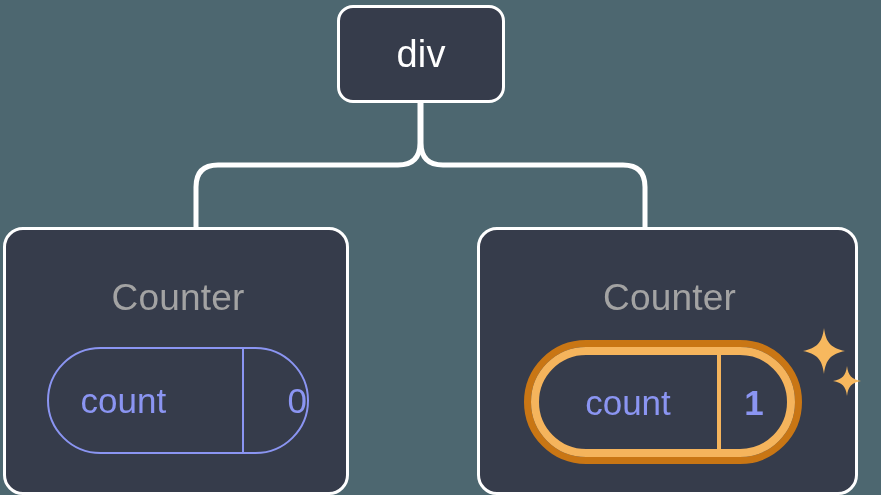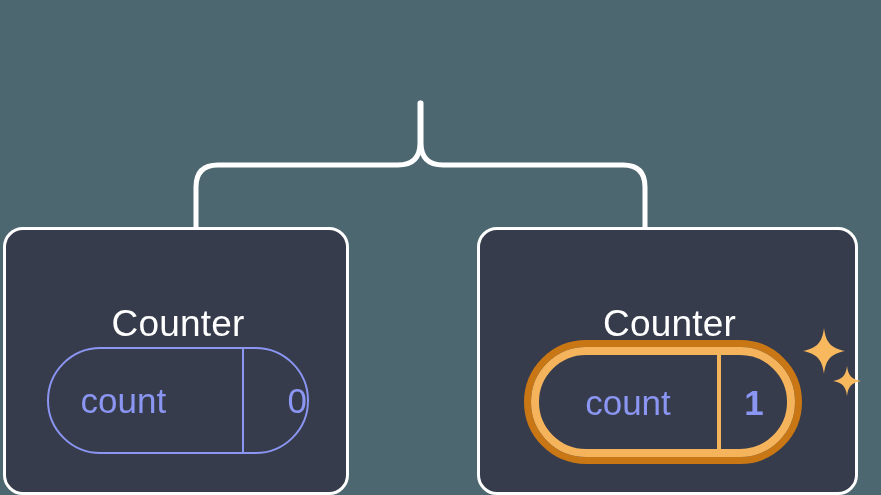--- a/index.html
+++ b/index.html
@@ -68,25 +68,24 @@
     width: 381px;
     height: 268px;
   }
 
   .counter-title {
     position: absolute;
     left: 4px;
     right: 0;
     top: 49px;
     text-align: center;
-    color: #ffffff;
+    color: #a3a3a3;
     font-size: 37px;
     line-height: 1;
     letter-spacing: 0.2px;
-    margin-top: 26px;
   }
 
   
   .pill {
     position: absolute;
     box-sizing: border-box;
     display: flex;
     align-items: center;
     gap: 44px;
   }
@@ -176,20 +175,23 @@
 <body>
 
 <div id="stage">
 
   <svg id="connectors" viewBox="0 0 881 495" width="881" height="495" aria-hidden="true">
 
     <path d="M 421 103 L 421 143 Q 421 165 443 165 L 623 165 Q 645 165 645 187 L 645 227" fill="none" stroke="#ffffff" stroke-width="5" stroke-linecap="round"></path>
     <path d="M 420 103 L 420 143 Q 420 165 398 165 L 218 165 Q 196 165 196 187 L 196 227" fill="none" stroke="#ffffff" stroke-width="5" stroke-linecap="round"></path>
   </svg>
 
+  <div class="node-card" id="node-div">
+    <span class="node-title">div</span>
+  </div>
 
   <div class="node-card" id="node-counter-left">
     <div class="counter-title">Counter</div>
 
     <div class="pill pill-plain">
       <span class="pill-key">count</span>
       <span class="pill-divider"></span>
       <span class="pill-val">0</span>
     </div>
   </div>

